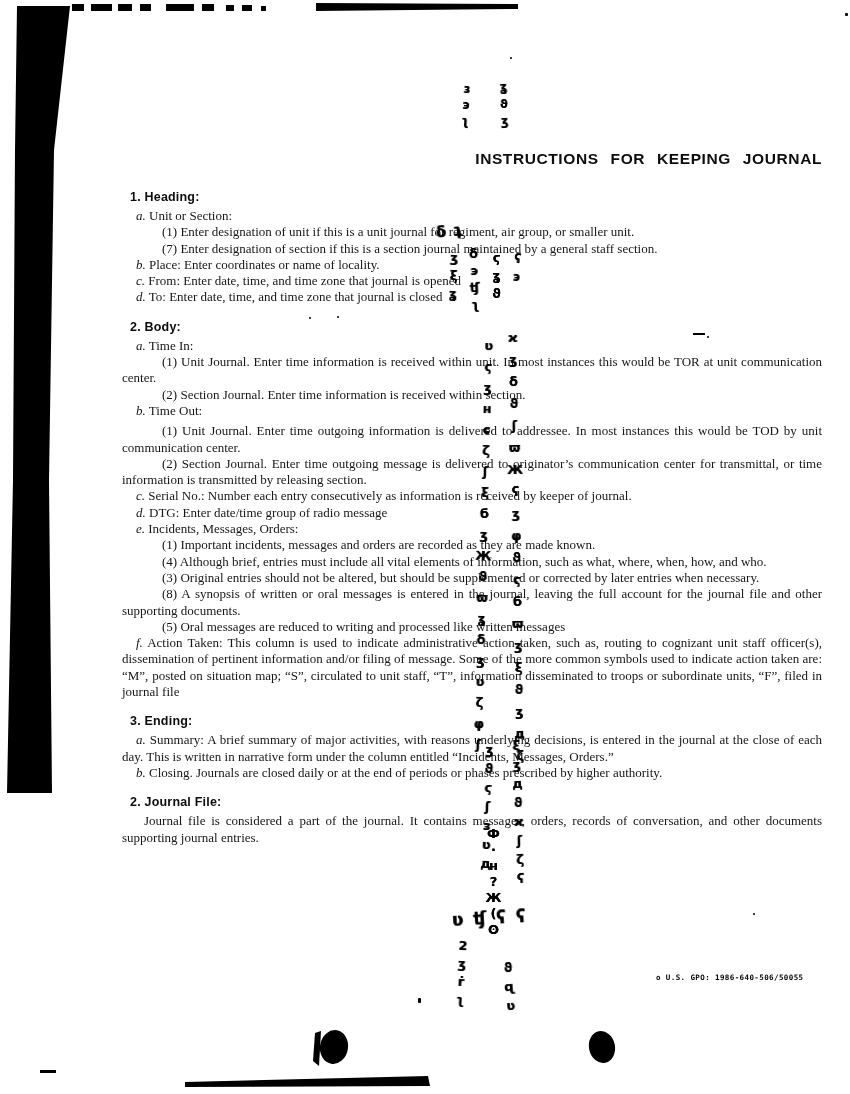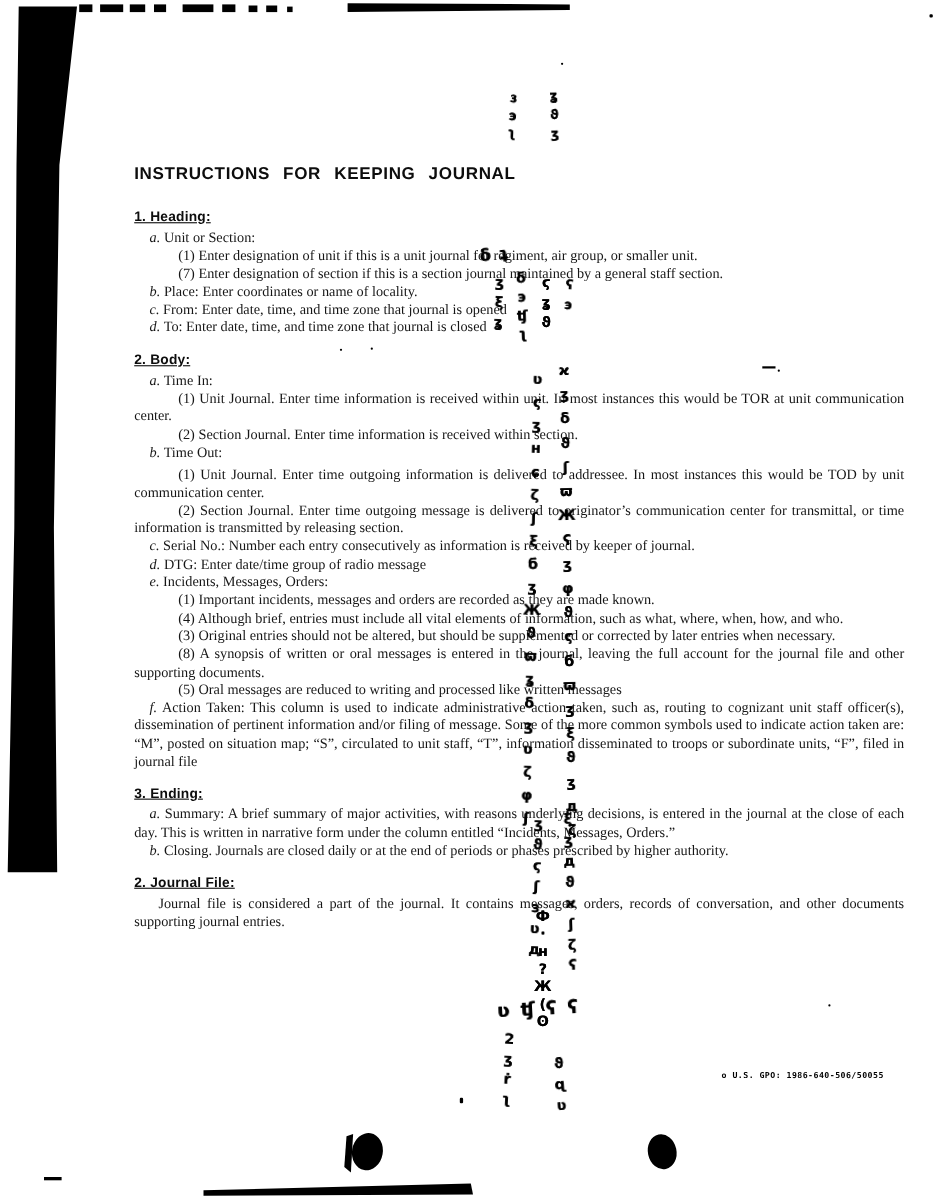--- a/index.html
+++ b/index.html
@@ -3,26 +3,26 @@
 <meta charset="utf-8">
 <style>
   html,body{margin:0;padding:0;background:#ffffff;}
   .page{
     position:relative;width:850px;height:1094px;background:#ffffff;
     font-family:"Liberation Serif",serif;color:#161616;overflow:hidden;
   }
   
   .content{position:absolute;left:122px;top:150px;width:700px;}
   .doc-title{
-    text-align:left;font-family:"Liberation Sans",sans-serif;font-weight:700;
+    text-align:right;font-family:"Liberation Sans",sans-serif;font-weight:700;
     font-size:15.5px;letter-spacing:.6px;word-spacing:7px;margin:0 0 22px 0;color:#0d0d0d;
   }
   .sec-heading{
     font-family:"Liberation Sans",sans-serif;font-weight:700;font-size:12.5px;
-    margin:14px 0 4px 0;letter-spacing:.2px;color:#0d0d0d;text-decoration:underline;
+    margin:14px 0 4px 8px;letter-spacing:.2px;color:#0d0d0d;
   }
   .para{margin:0;font-size:13px;line-height:16.3px;text-align:justify;}
   .para.lvl1{text-indent:14px;}
   .para.lvl2{text-indent:40px;}
   .para.plain{text-indent:22px;}
   .para.gap-before{margin-top:4px;}
   .para i{font-style:italic;}
   
   .artsvg{position:absolute;left:0;top:0;pointer-events:none;}
   .dash{position:absolute;background:#000;}

